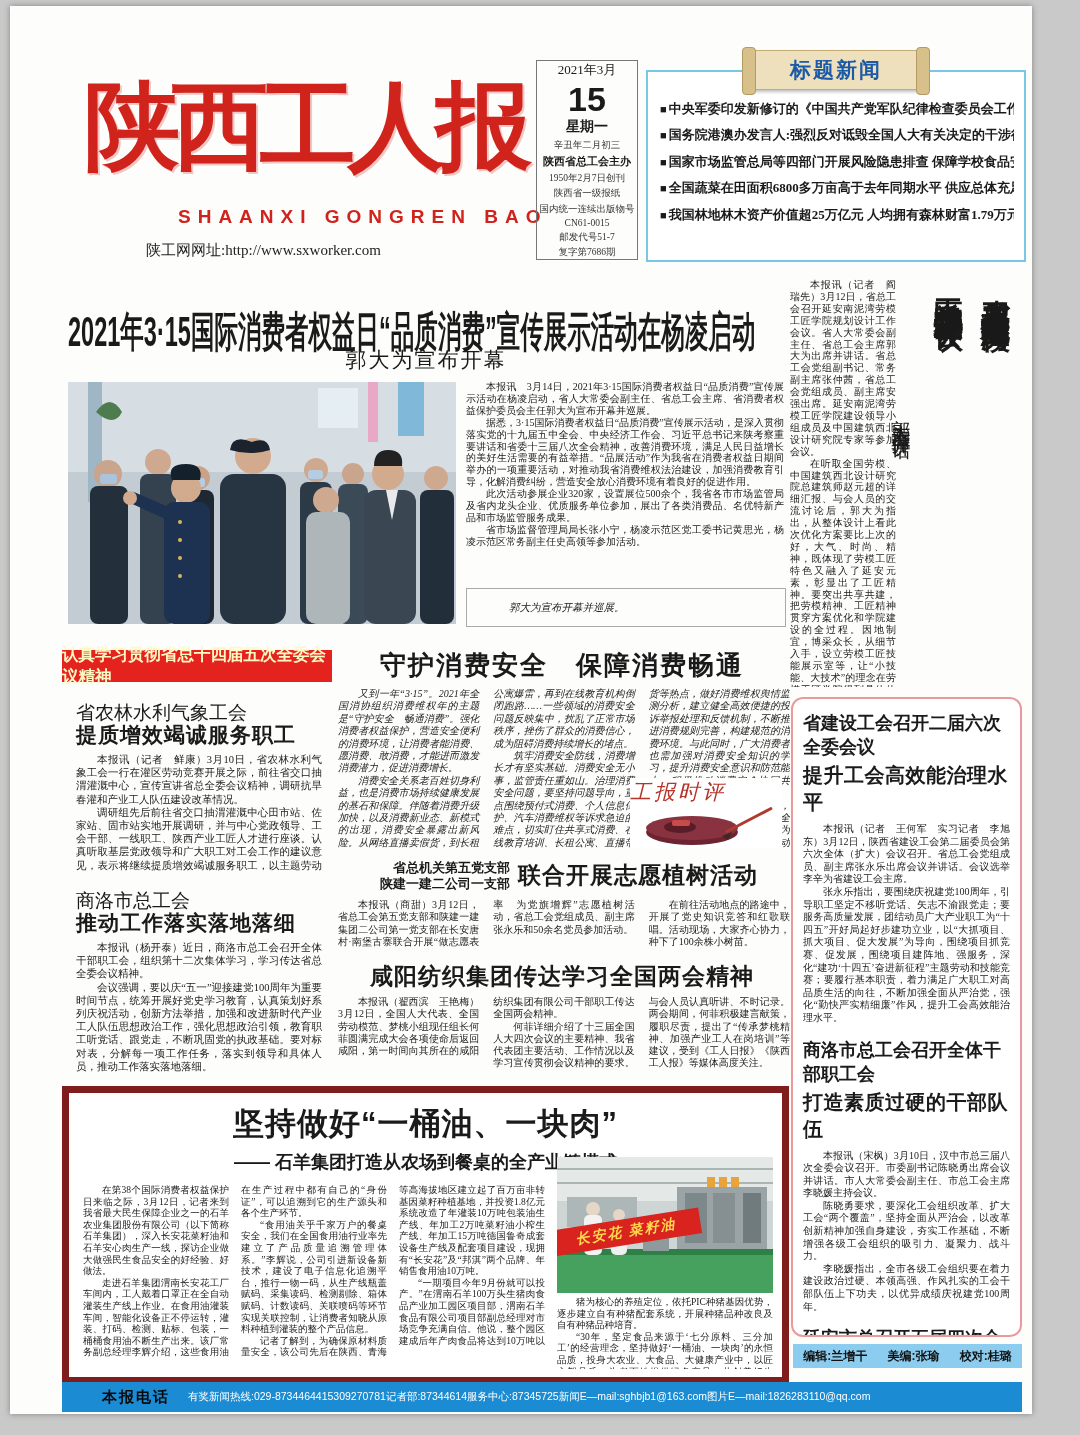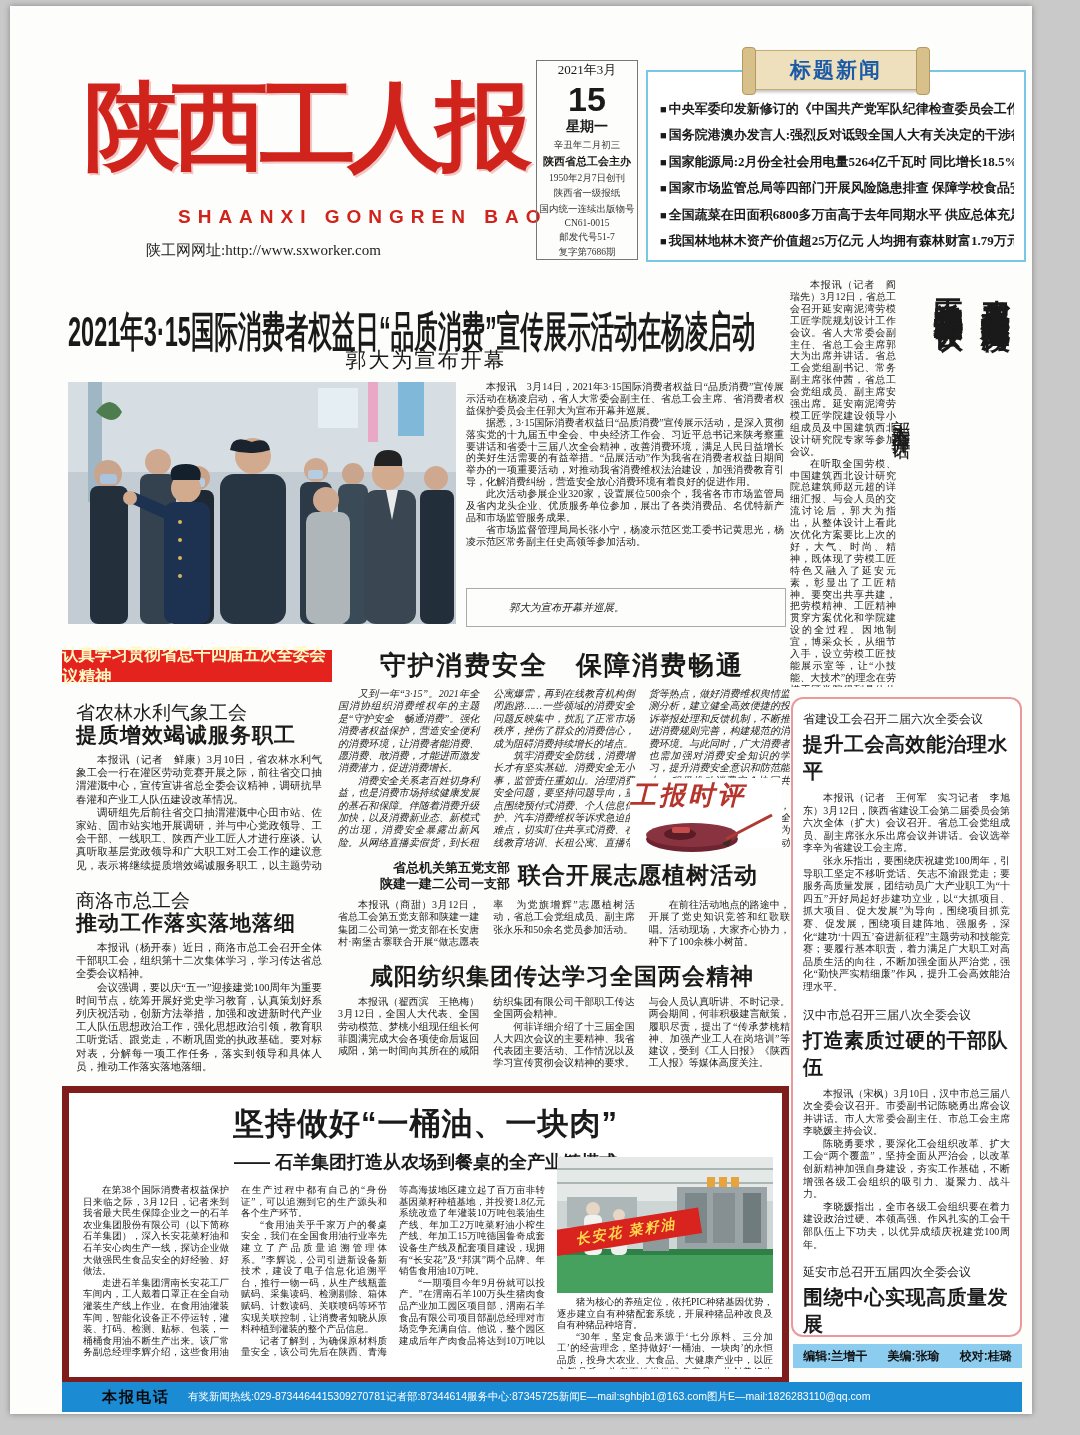--- a/index.html
+++ b/index.html
@@ -53,21 +53,21 @@
   .kicker{font-size:19px;font-weight:normal;}
   .lhead{font-size:21px;font-weight:bold;letter-spacing:1px;}
   .lbody{width:246px;overflow:hidden;}
   .lbody p{font-size:10.5px;line-height:13.2px;}
   
   .comm-head{left:336px;top:648px;width:452px;text-align:center;font-size:26px;font-weight:bold;letter-spacing:2px;}
   .colwrap{column-gap:14px;overflow:hidden;}
   .comm-body{left:338px;top:688px;width:452px;height:162px;column-count:3;}
   .comm-body p{font-style:italic;font-size:10px;line-height:12.4px;}
   .gb-logo{left:630px;top:778px;width:152px;height:70px;background:#fff;}
-  .gb-text{font-size:26px;font-weight:bold;font-style:italic;color:#b5342c;letter-spacing:3px;}
+  .gb-text{font-size:21px;font-weight:normal;font-style:italic;color:#b5342c;letter-spacing:3px;}
   
   .tree-kicker{left:352px;top:860px;width:158px;text-align:right;font-size:13px;font-weight:bold;line-height:16px;}
   .tree-head{left:518px;top:860px;font-size:23px;font-weight:bold;letter-spacing:1px;}
   .tree-body{left:338px;top:899px;width:452px;height:58px;column-count:3;}
   .tree-body p,.tex-body p{font-size:10px;line-height:12.3px;}
   .tex-head{left:336px;top:961px;width:452px;text-align:center;font-size:23px;font-weight:bold;letter-spacing:1px;}
   .tex-body{left:338px;top:996px;width:452px;height:84px;column-count:3;}
   
   .feature{left:62px;top:1086px;width:727px;height:298px;border:7px solid #7f1d1d;background:#fff;box-sizing:border-box;}
   .f-head{position:absolute;left:0;top:10px;width:100%;text-align:center;font-size:31px;font-weight:bold;letter-spacing:1px;}
@@ -75,21 +75,21 @@
   .f-cols{position:absolute;left:14px;top:92px;width:462px;height:184px;column-count:3;column-gap:12px;overflow:hidden;}
   .f-cols p,.f-right p{font-size:9.5px;line-height:11.6px;}
   .f-right{position:absolute;left:488px;top:64px;width:216px;height:212px;overflow:hidden;}
   .f-photo{position:relative;width:216px;height:136px;background:#c8cfd0;overflow:hidden;margin-bottom:4px;}
   .f-banner{position:absolute;left:-6px;top:62px;width:150px;height:26px;background:#d8231f;
       transform:rotate(-9deg);display:flex;align-items:center;justify-content:center;}
   .f-banner span{color:#ffd84d;font-size:14px;font-weight:bold;letter-spacing:2px;font-style:italic;}
   
   .rightbox{left:791px;top:697px;width:231px;height:640px;border:2px solid #ea9a9a;border-radius:12px;
       box-sizing:border-box;padding:12px 10px 6px 10px;overflow:hidden;background:#fff;}
-  .r-kicker{font-size:12px;font-weight:normal;}
+  .r-kicker{font-size:18px;font-weight:bold;}
   .r-head{font-size:20px;font-weight:bold;letter-spacing:.5px;margin:3px 0 7px 0;}
   .r-body p{font-size:10px;line-height:12.6px;}
   .r-art{margin-bottom:13px;}
   
   .editors{left:793px;top:1344px;width:229px;height:24px;background:#8ccdef;display:flex;align-items:center;
       justify-content:space-around;font-size:12px;font-weight:bold;color:#111;}
   .footer{left:62px;top:1382px;width:960px;height:30px;background:#1b8bd3;display:flex;align-items:center;}
   .footer .flabel{font-size:15px;font-weight:bold;color:#0a0a0a;margin:0 18px 0 40px;letter-spacing:2px;}
   .footer .fitems{flex:1;display:flex;justify-content:flex-start;padding-right:30px;}
   .footer .fitems span{color:#fff;font-size:10.5px;}
@@ -119,21 +119,20 @@
 
 <div class="abs hnbox">
   <div class="hn-scroll">
     <div class="roll l"></div>
     <div class="roll r"></div>
     <span class="hn-title">标题新闻</span>
   </div>
   <ul class="hn-list">
     <li><span class="hn-bullet">■</span><span>中央军委印发新修订的《中国共产党军队纪律检查委员会工作规定》</span></li>
     <li><span class="hn-bullet">■</span><span>国务院港澳办发言人:强烈反对诋毁全国人大有关决定的干涉行径</span></li>
-    <li><span class="hn-bullet">■</span><span>国家能源局:2月份全社会用电量5264亿千瓦时 同比增长18.5%</span></li>
     <li><span class="hn-bullet">■</span><span>国家市场监管总局等四部门开展风险隐患排查 保障学校食品安全</span></li>
     <li><span class="hn-bullet">■</span><span>全国蔬菜在田面积6800多万亩高于去年同期水平 供应总体充足</span></li>
     <li><span class="hn-bullet">■</span><span>我国林地林木资产价值超25万亿元 人均拥有森林财富1.79万元</span></li>
   </ul>
 </div>
 
 <div class="abs lead-headline sans"><span>2021年3·15国际消费者权益日“品质消费”宣传展示活动在杨凌启动</span></div>
 <div class="abs lead-sub sans">郭大为宣布开幕</div>
 
 <div class="abs lead-photo">
@@ -315,21 +314,21 @@
 <div class="abs rightbox">
   <div class="r-art">
     <div class="r-kicker sans">省建设工会召开二届六次全委会议</div>
     <div class="r-head sans">提升工会高效能治理水平</div>
     <div class="r-body">
       <p class="body">本报讯（记者　王何军　实习记者　李旭东）3月12日，陕西省建设工会第二届委员会第六次全体（扩大）会议召开。省总工会党组成员、副主席张永乐出席会议并讲话。会议选举李辛为省建设工会主席。</p>
       <p class="body">张永乐指出，要围绕庆祝建党100周年，引导职工坚定不移听党话、矢志不渝跟党走；要服务高质量发展，团结动员广大产业职工为“十四五”开好局起好步建功立业，以“大抓项目、抓大项目、促大发展”为导向，围绕项目抓竞赛、促发展，围绕项目建阵地、强服务，深化“建功‘十四五’奋进新征程”主题劳动和技能竞赛；要履行基本职责，着力满足广大职工对高品质生活的向往，不断加强全面从严治党，强化“勤快严实精细廉”作风，提升工会高效能治理水平。</p>
     </div>
   </div>
   <div class="r-art">
-    <div class="r-kicker sans">汉中市总召开三届八次全委会议</div>
+    <div class="r-kicker sans">商洛市总工会召开全体干部职工会</div>
     <div class="r-head sans">打造素质过硬的干部队伍</div>
     <div class="r-body">
       <p class="body">本报讯（宋枫）3月10日，汉中市总三届八次全委会议召开。市委副书记陈晓勇出席会议并讲话。市人大常委会副主任、市总工会主席李晓媛主持会议。</p>
       <p class="body">陈晓勇要求，要深化工会组织改革、扩大工会“两个覆盖”，坚持全面从严治会，以改革创新精神加强自身建设，夯实工作基础，不断增强各级工会组织的吸引力、凝聚力、战斗力。</p>
       <p class="body">李晓媛指出，全市各级工会组织要在着力建设政治过硬、本领高强、作风扎实的工会干部队伍上下功夫，以优异成绩庆祝建党100周年。</p>
     </div>
   </div>
   <div class="r-art">
     <div class="r-kicker sans">延安市总召开五届四次全委会议</div>
     <div class="r-head sans">围绕中心实现高质量发展</div>

